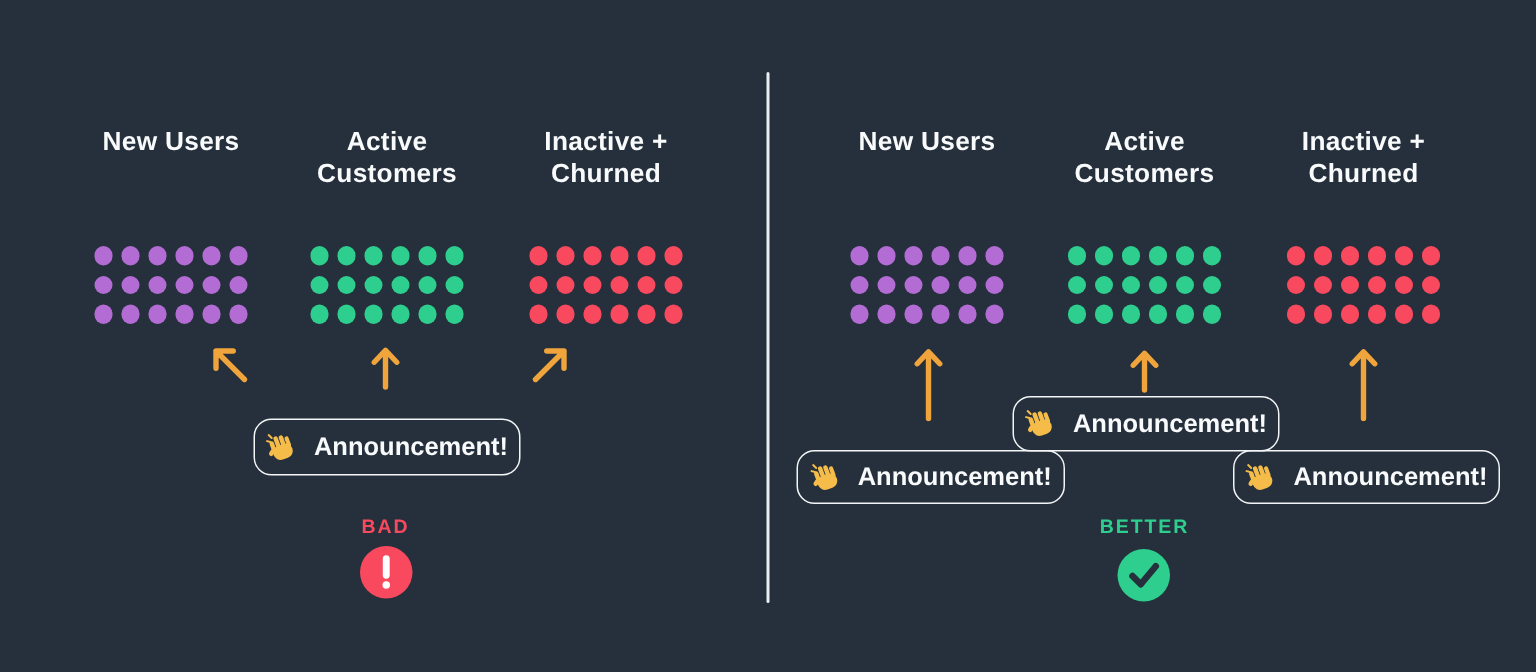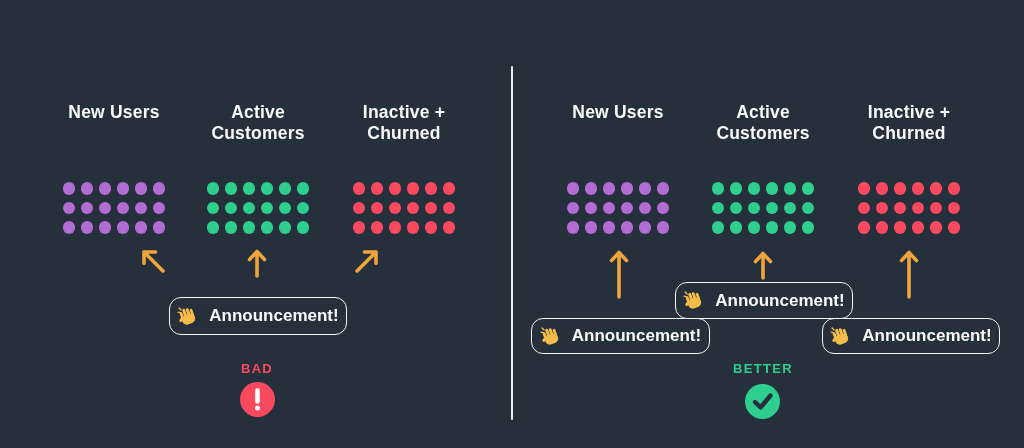--- a/index.html
+++ b/index.html
@@ -1,20 +1,19 @@
 <!DOCTYPE html>
 <html style="--background: #25303C; --text: #F8FAFB; --arrow: #F0A43C; --border: #F3F5F6; --divider: #EAEEF1; --hand: #F5BC49; --purple: #B46CD5; --green: #2ECE8E; --red: #F9495E;"><head>
 <meta charset="utf-8">
 <style>
   html,body{margin:0;padding:0;background:#25303C;}
   .canvas{
     position:relative;width:1024px;height:416px;overflow:hidden;
     background:var(--background,#25303C);
     font-family:"Liberation Sans",sans-serif;
-    margin-top:18px;
   }
   .divider{position:absolute;left:511px;top:48px;width:2px;height:354px;background:var(--divider,#EAEEF1);border-radius:1px;}
   .col{position:absolute;top:84px;width:160px;display:flex;flex-direction:column;align-items:center;}
   .hdr{margin:0;height:80px;font-size:17.5px;line-height:21px;font-weight:700;color:var(--text,#F8FAFB);text-align:center;white-space:pre-line;letter-spacing:.2px;}
   .dots{display:grid;gap:7px 5.5px;}
   .dot{width:12.5px;height:12.5px;border-radius:50%;}
   .arrow{position:absolute;}
   .arrow path{fill:none;stroke:var(--arrow,#F0A43C);stroke-width:3.6;stroke-linecap:round;stroke-linejoin:round;}
   .badge{
     position:absolute;display:flex;align-items:center;justify-content:center;gap:9px;

